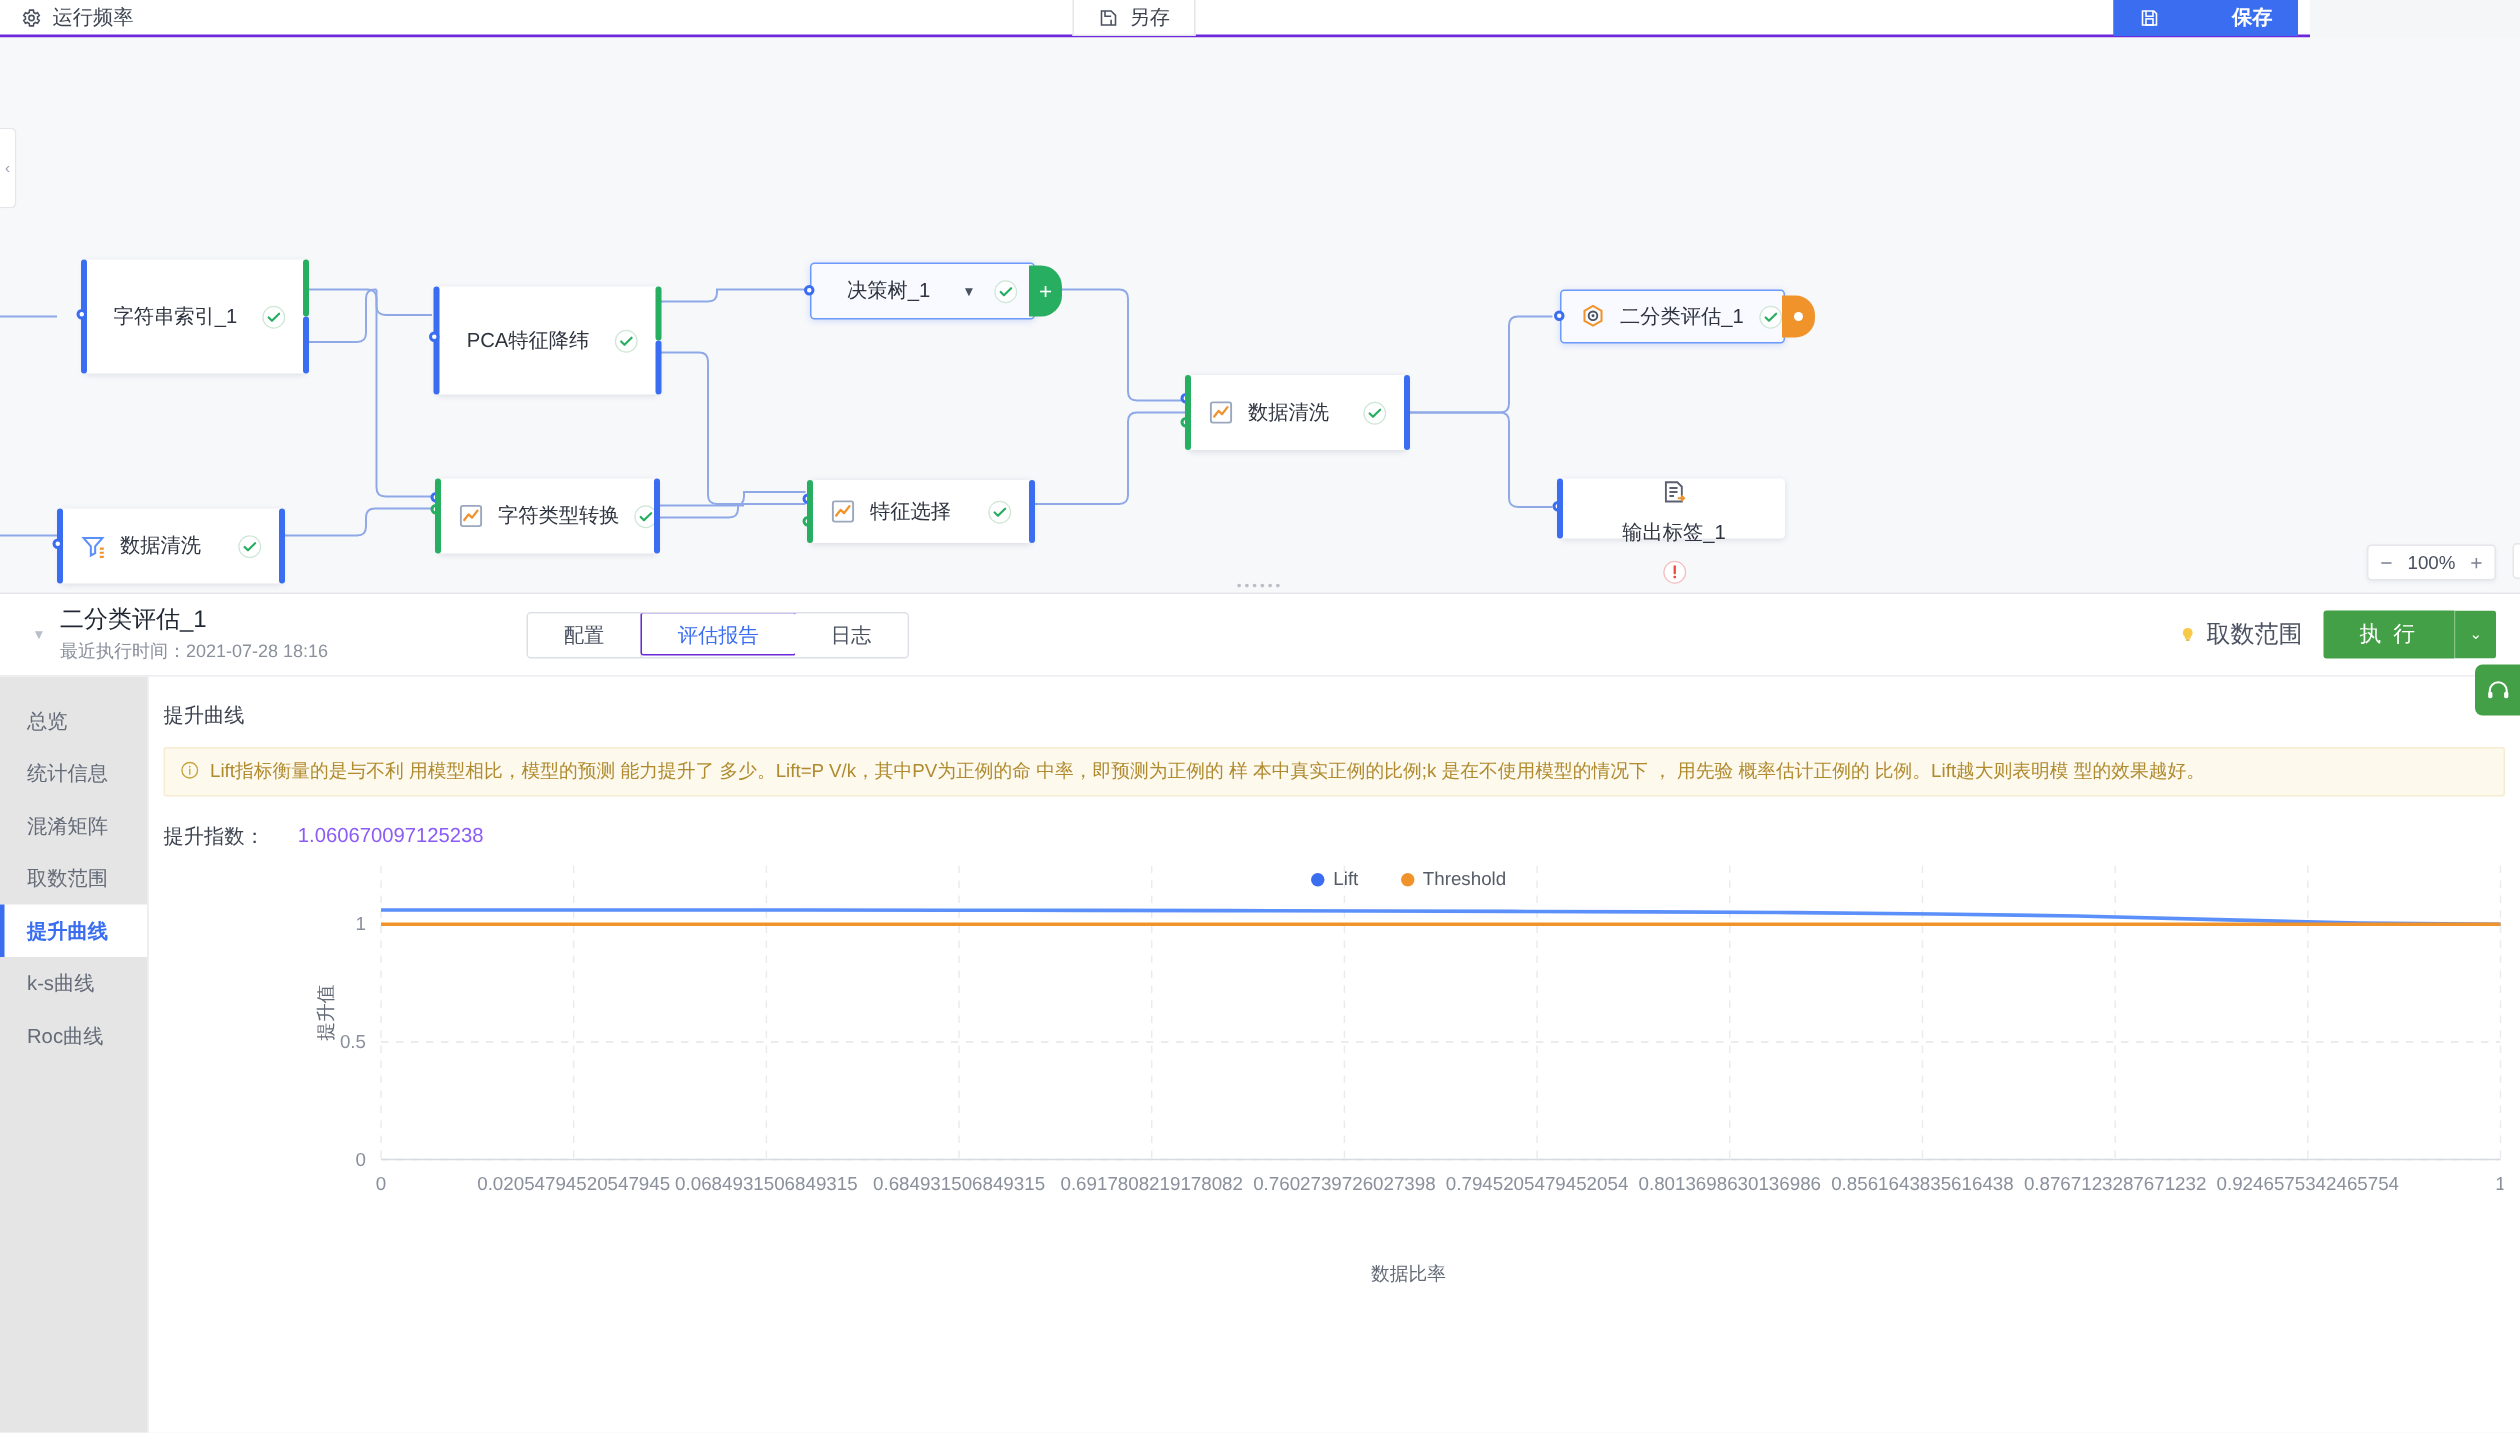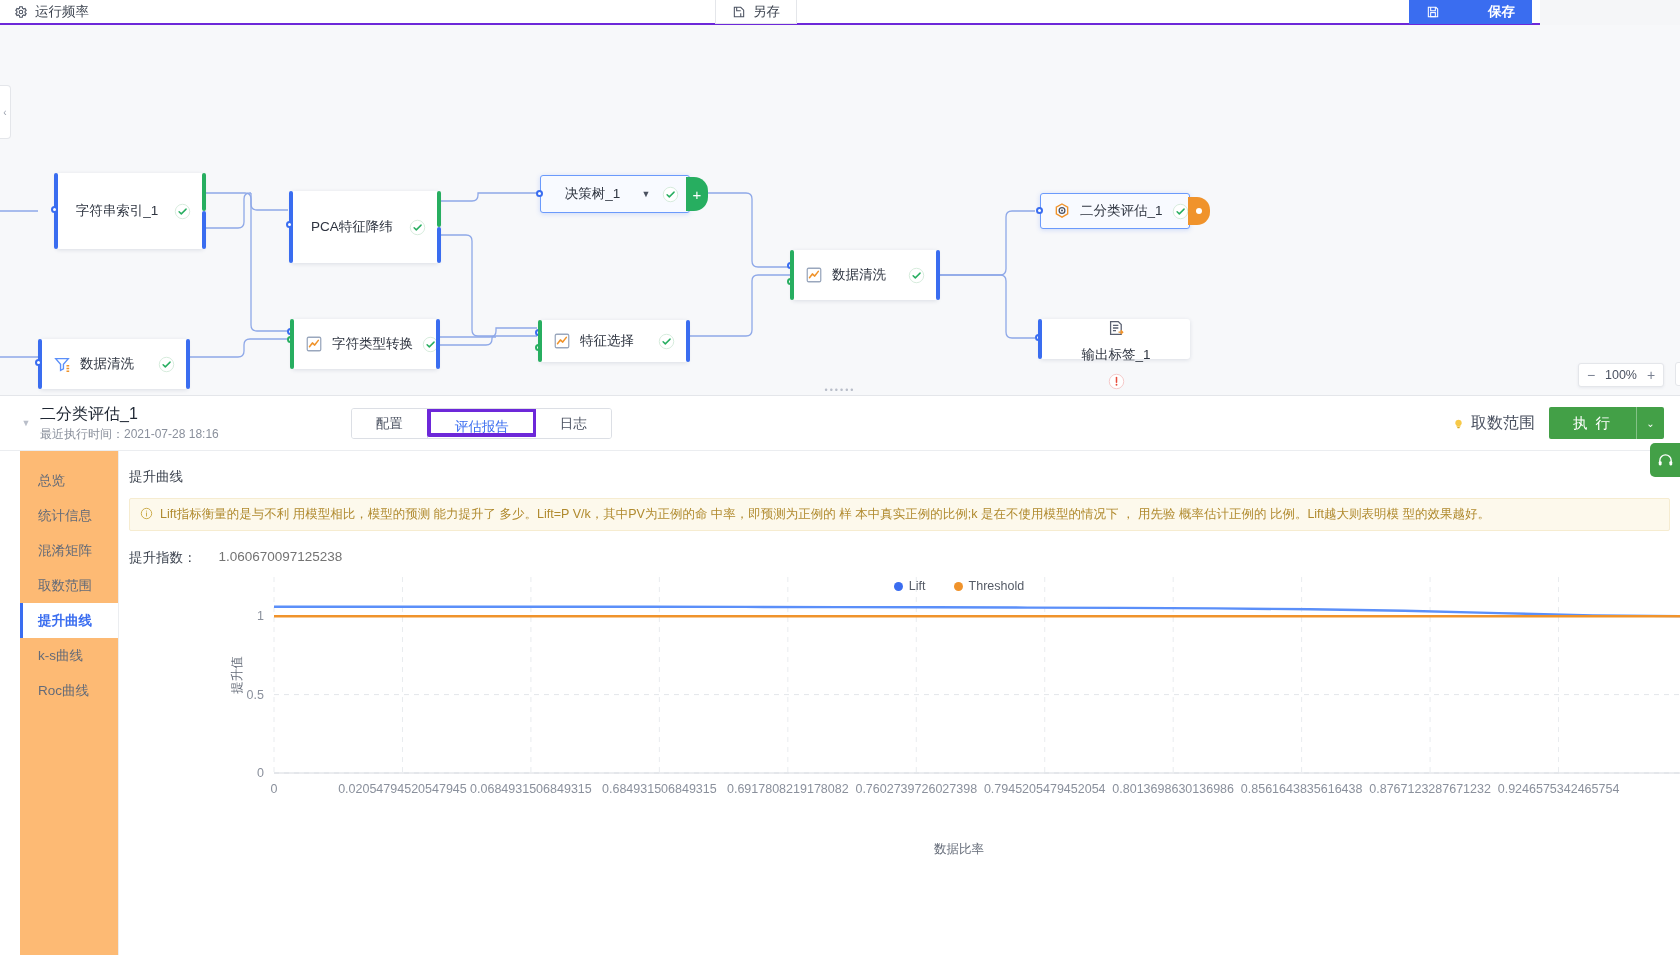--- a/index.html
+++ b/index.html
@@ -123,60 +123,60 @@
   .ph-title { font-size: 16px; color: #1f2733; font-weight: 400; line-height: 19px; }
   .ph-sub { font-size: 12px; color: #8a909c; margin-top: 3px; }
   .seg {
     display:flex; margin-left: 132px; border:1px solid #dcdfe5; border-radius:3px; overflow:hidden;
   }
   .seg .s {
     font-size: 13.5px; color:#4a5160; padding: 0 24px; height: 29px; line-height:29px;
     border-right: 1px solid #dcdfe5; cursor:pointer; background:#fff; white-space:nowrap;
   }
   .seg .s:last-child { border-right:none; }
-  .seg .s.active { color:#3a6df0; border:4px solid #6d28d9; margin:-1px; border-radius:2px; }
+  .seg .s.active { color:#3a6df0; border:1px solid #6d28d9; margin:-1px; border-radius:2px; }
   .ph-right { margin-left:auto; display:flex; align-items:center; gap: 14px; }
   .scope { display:flex; align-items:center; gap:6px; font-size:16px; color:#4a5160; cursor:pointer; }
   .scope .bulb { width:13px;height:13px; }
   .exec-wrap { display:flex; }
   .exec {
     background:#43a047; color:#fff; font-size:14.5px; padding: 0 24px; height:32px; line-height:32px;
     cursor:pointer; letter-spacing: 2px; border-radius: 2px 0 0 2px;
   }
   .exec-split {
     background:#43a047; color:#fff; width:28px; height:32px; display:flex;align-items:center;justify-content:center;
     border-left:1px solid rgba(255,255,255,.35); cursor:pointer; font-size:10px; border-radius: 0 2px 2px 0;
   }
   .support {
     position:absolute; right: 0; top: 47px; width: 30px; height: 34px;
     background:#43a047; border-radius: 5px 0 0 5px; display:flex;align-items:center;justify-content:center;
     cursor:pointer;
   }
 
   
   .report { position:absolute; left:0; top:55px; width:1680px; height: 505px; display:flex; }
-  .rnav { width: 99px; flex: 0 0 99px; background:#fdba74; border-right:1px solid #ebedf0; padding-top: 12px; margin-left: 20px; }
+  .rnav { width: 99px; flex: 0 0 99px; background:#e5e5e5; border-right:1px solid #ebedf0; padding-top: 12px; }
   .rnav .it {
     height: 35px; line-height: 35px; font-size: 13.5px; color:#646b78; padding-left: 18px;
     cursor:pointer; position:relative;
   }
   .rnav .it.active { color:#3a6df0; font-weight:600; background:#fff; }
   .rnav .it.active::before {
     content:''; position:absolute; left:0; top:0; width:3px; height:35px; background:#3a6df0;
   }
   .rmain { flex:1 1 auto; position:relative; overflow:hidden; }
   .r-title { font-size: 13.5px; color:#3d4450; padding: 17px 0 0 10px; }
   .banner {
     margin: 12px 10px 0 10px; background: #fdf9ec; border: 1px solid #f6ecd0;
     color: #b08a2e; font-size: 12.5px; line-height: 17px; padding: 7px 10px;
     display:flex; gap:7px; align-items:flex-start; border-radius:2px;
   }
   .banner .bi { flex:0 0 13px; width:13px; height:13px; margin-top:1px; }
   .metric { font-size: 13.5px; color:#3d4450; padding: 18px 0 0 10px; display:flex; gap: 22px; }
-  .metric .mv { color:#737373; }
+  .metric .mv { color:#8b5cf6; }
 
   .chartbox { position: relative; margin: 10px 0 0 0; width: 1680px; height: 300px; }
   .chartbox svg { display:block; }
   .legend {
     position:absolute; left: 0; top: 2px; width: 1680px;
     display:flex; justify-content:center; gap: 28px; font-size: 12.5px; color:#555b66;
   }
   .legend .lg { display:flex; align-items:center; gap:6px; cursor:pointer; }
   .legend .sw { width:9px;height:9px;border-radius:50%; display:inline-block; }
   .xaxis-title { position:absolute; left:0; top: 264px; width:1680px; text-align:center; font-size:12.5px; color:#646b78; }

